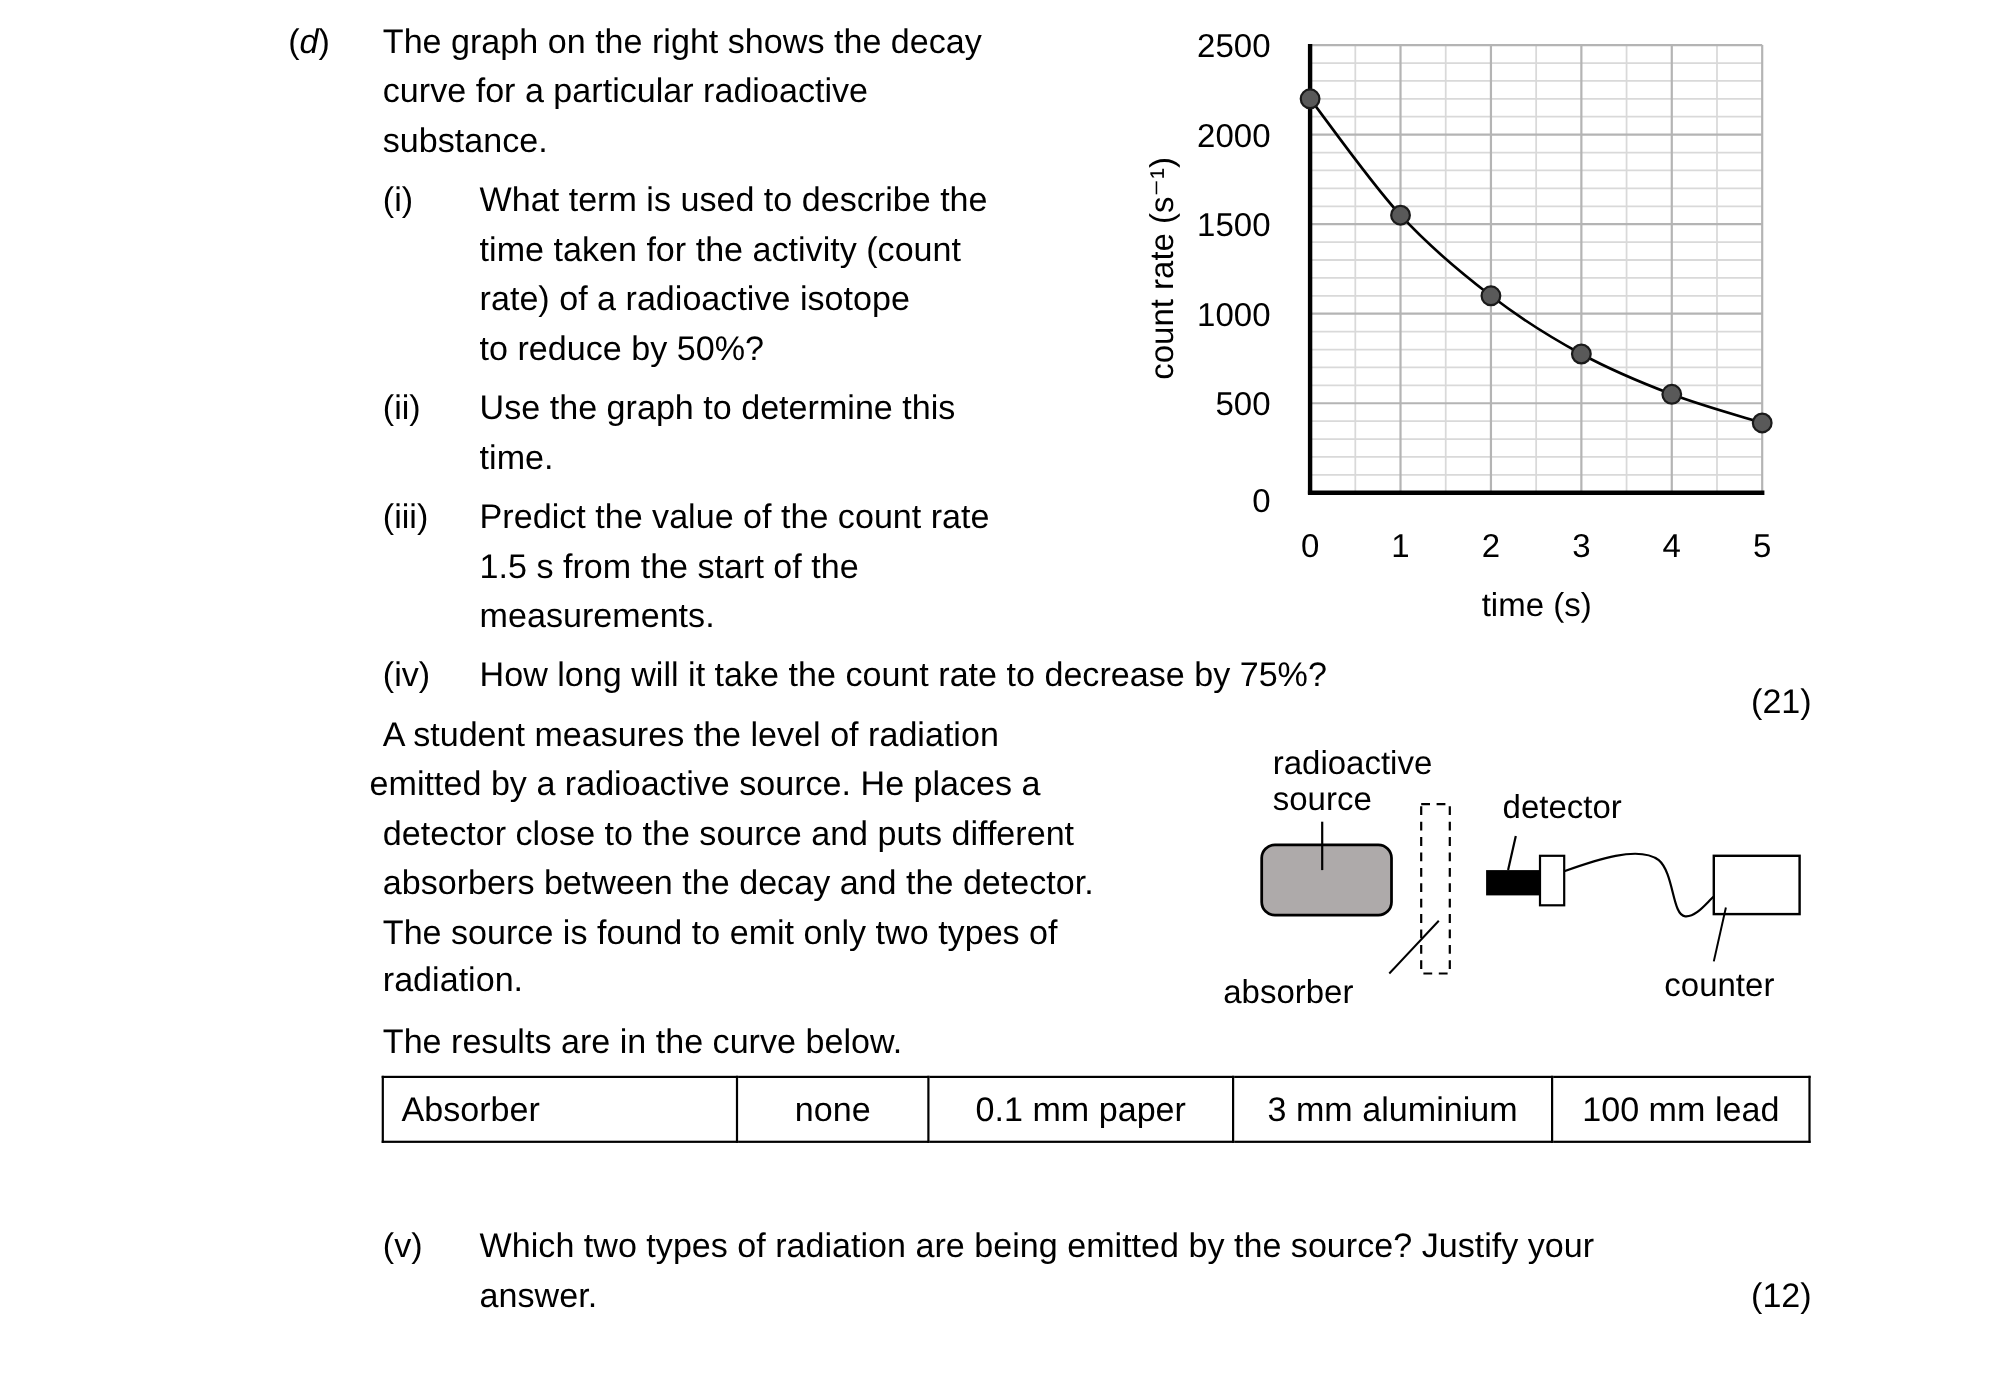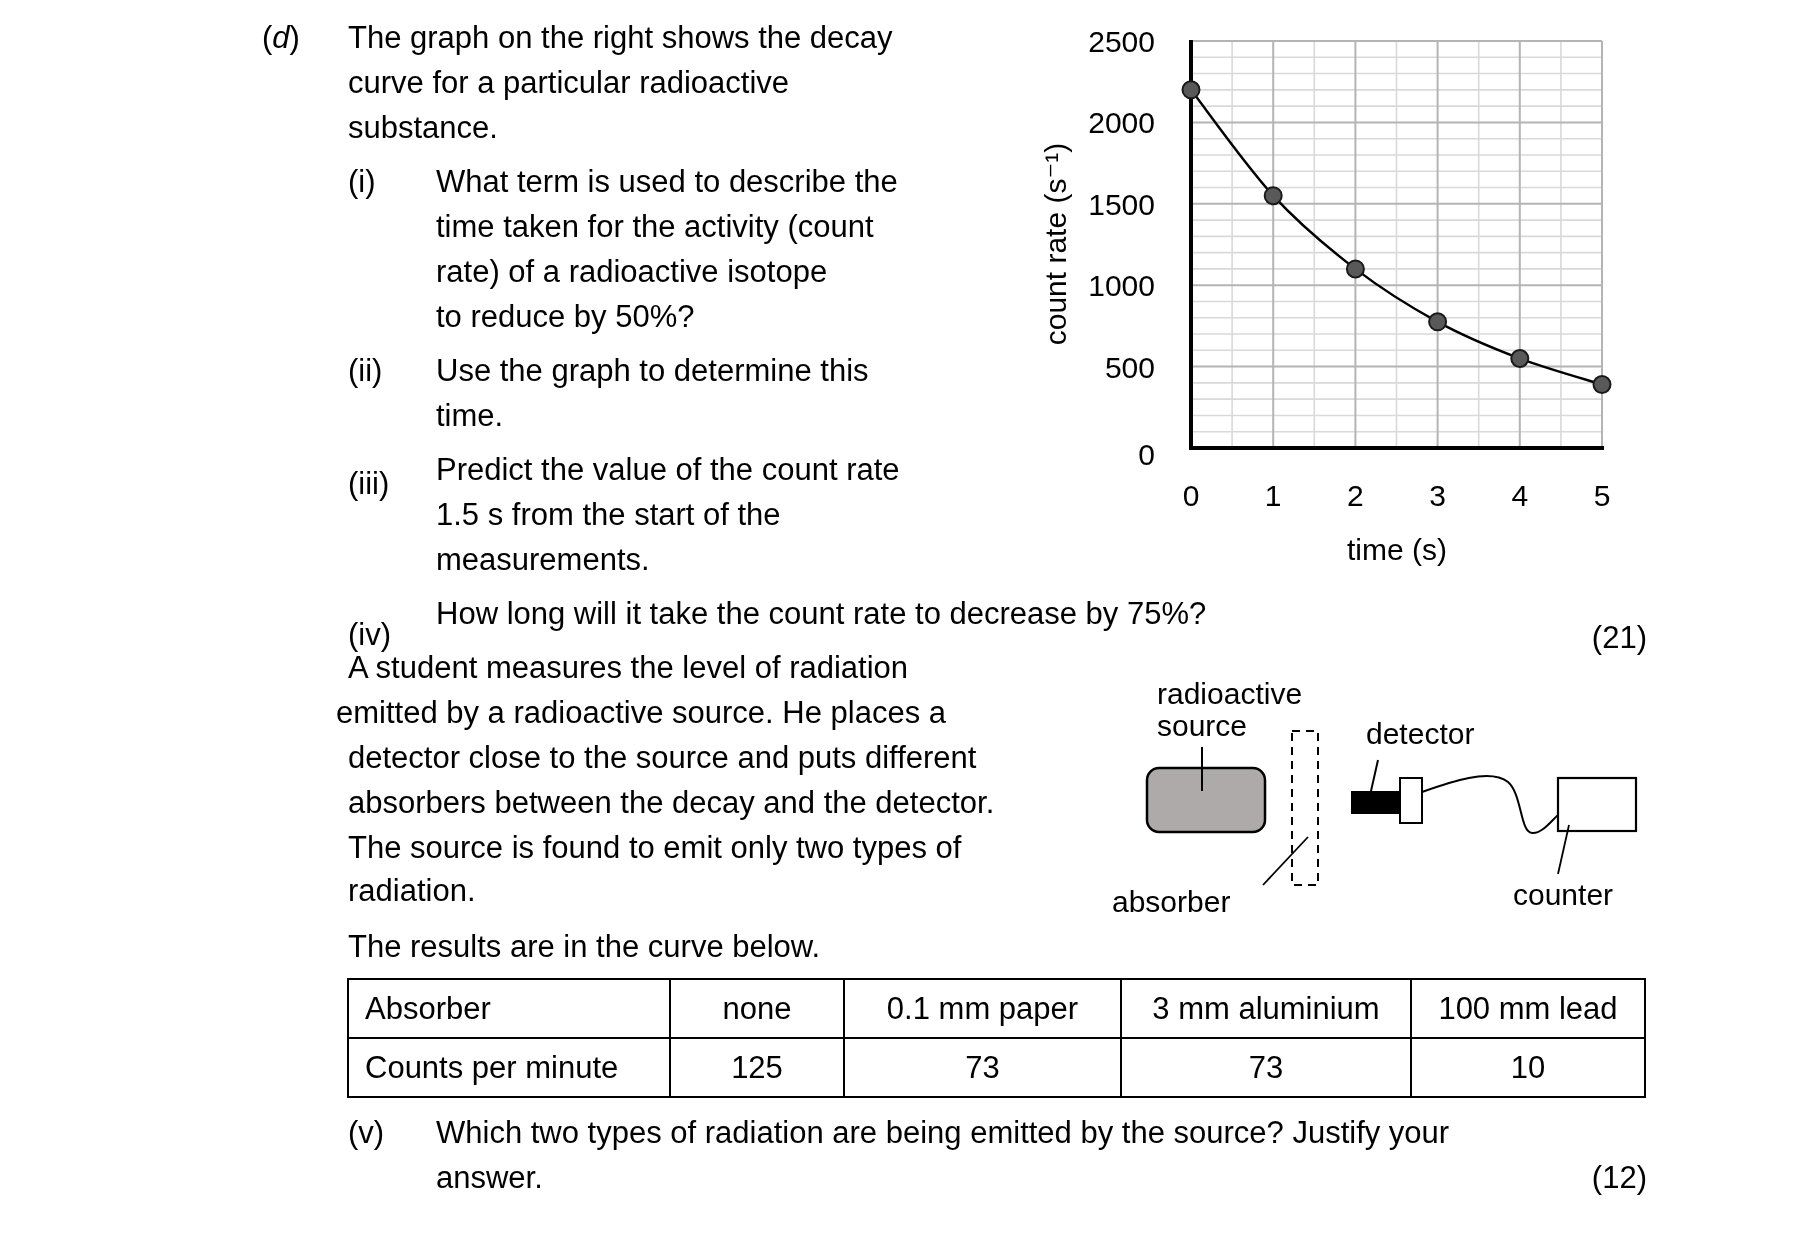--- a/index.html
+++ b/index.html
@@ -36,53 +36,46 @@
 <div class="lbl" style="left:348px; top:159px;">(i)</div>
 <div class="t" style="left:436px; top:159px;">What term is used to describe the</div>
 <div class="t" style="left:436px; top:204px;">time taken for the activity (count</div>
 <div class="t" style="left:436px; top:249px;">rate) of a radioactive isotope</div>
 <div class="t" style="left:436px; top:294px;">to reduce by 50%?</div>
 
 <div class="lbl" style="left:348px; top:348px;">(ii)</div>
 <div class="t" style="left:436px; top:348px;text-align:right;">Use the graph to determine this</div>
 <div class="t" style="left:436px; top:393px;">time.</div>
 
-<div class="lbl" style="left:348px; top:461px;">(iii)</div>
+<div class="lbl" style="left:348px; top:447px;">(iii)</div>
 <div class="t" style="left:436px; top:447px;">Predict the value of the count rate</div>
 <div class="t" style="left:436px; top:492px;">1.5 s from the start of the</div>
 <div class="t" style="left:436px; top:537px;">measurements.</div>
 
-<div class="lbl" style="left:348px; top:591px;margin-top:21px;">(iv)</div>
+<div class="lbl" style="left:348px; top:591px;">(iv)</div>
 <div class="t" style="left:436px; top:591px;">How long will it take the count rate to decrease by 75%?</div>
 <div class="mark" style="right:171px; top:591px;margin-top:24px;">(21)</div>
 
 <div class="t" style="left:348px; top:645px;">A student measures the level of radiation</div>
 <div class="t" style="left:336px; top:690px;">emitted by a radioactive source.  He places a</div>
 <div class="t" style="left:348px; top:735px;">detector close to the source and puts different</div>
 <div class="t" style="left:348px; top:780px;">absorbers between the decay and the detector.</div>
 <div class="t" style="left:348px; top:825px;">The source is found to emit only two types of</div>
 <div class="t" style="left:348px; top:858px;margin-top:10px;">radiation.</div>
 
 <div class="t" style="left:348px; top:924px;">The results are in the curve below.</div>
 
 <table class="results">
   <tbody>
       <tr>
     <td class="l" style="width:288px;">Absorber</td>
     <td class="c" style="width:140px;">none</td>
     <td class="c" style="width:243px;">0.1 mm paper</td>
     <td class="c" style="width:256px;">3 mm aluminium</td>
     <td class="c">100 mm lead</td>
-  </tr>
-  <tr>
-    <td class="l">Counts per minute</td>
-    <td class="c">125</td>
-    <td class="c">73</td>
-    <td class="c">73</td>
-    <td class="c">10</td>
   </tr>
 </tbody>
   </table>
 
 <div class="lbl" style="left:348px; top:1110px;">(v)</div>
 <div class="t" style="left:436px; top:1110px;">Which two types of radiation are being emitted by the source?  Justify your</div>
 <div class="t" style="left:436px; top:1155px;">answer.</div>
 <div class="mark" style="right:171px; top:1155px;">(12)</div>
 
 <svg id="chart-svg" width="1818" height="600">

